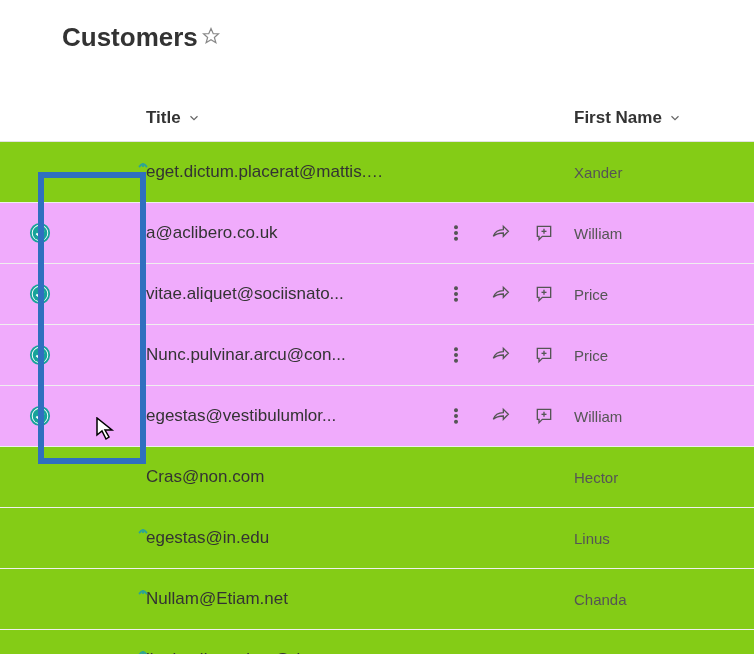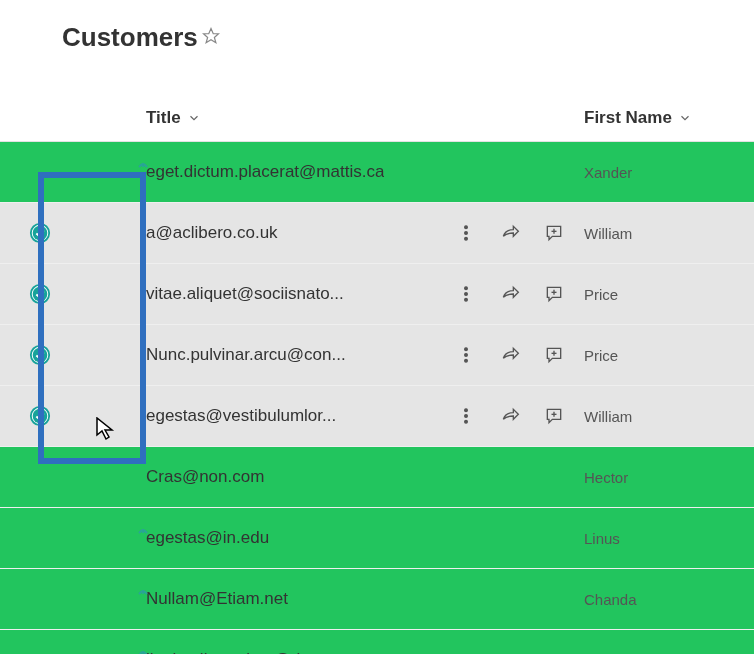--- a/index.html
+++ b/index.html
@@ -29,43 +29,43 @@
     stroke: #888;
     fill: none;
     stroke-width: 1.6;
   }
   .list {
     margin-top: 42px;
   }
   .col-check { width: 80px; display:flex; justify-content:center; align-items:center; }
   .col-title { flex: 1 1 auto; min-width: 0; display:flex; align-items:center; }
   .col-actions { width: 170px; display:flex; justify-content:flex-end; align-items:center; gap: 24px; padding-right: 20px;}
-  .col-first { width: 170px; display:flex; align-items:center; }
+  .col-first { width: 170px; display:flex; align-items:center; padding-right: 10px;}
   .header-row {
     display: flex;
     height: 46px;
     border-bottom: 1px solid #e2e2e2;
     font-size: 17px;
     color: #333;
     font-weight: 600;
     text-align: right;
   }
   .header-row .col-title { padding-left: 66px; }
   .sort-chevron { margin-left: 6px; display:inline-flex; }
   .sort-chevron svg { width: 14px; height: 14px; stroke:#666; fill:none; stroke-width:2;}
   .row {
     display:flex;
     height: 60px;
     border-bottom: 1px solid #efefef;
     font-size: 17px;
     color: #333;
     align-items: center;
-    background: #22c55e;
-  }
-  .row.selected { background: #e5e5e5; align-items: center; }
+    background: #84cc16;
+  }
+  .row.selected { background: #f0abfc; align-items: center; }
   .row .col-title { padding-left: 0; position: relative; }
   .title-text {
     white-space: nowrap;
     overflow: hidden;
     text-overflow: ellipsis;
     max-width: 260px;
   }
   .row .title-wrap {
     position: relative;
     padding-left: 66px;

